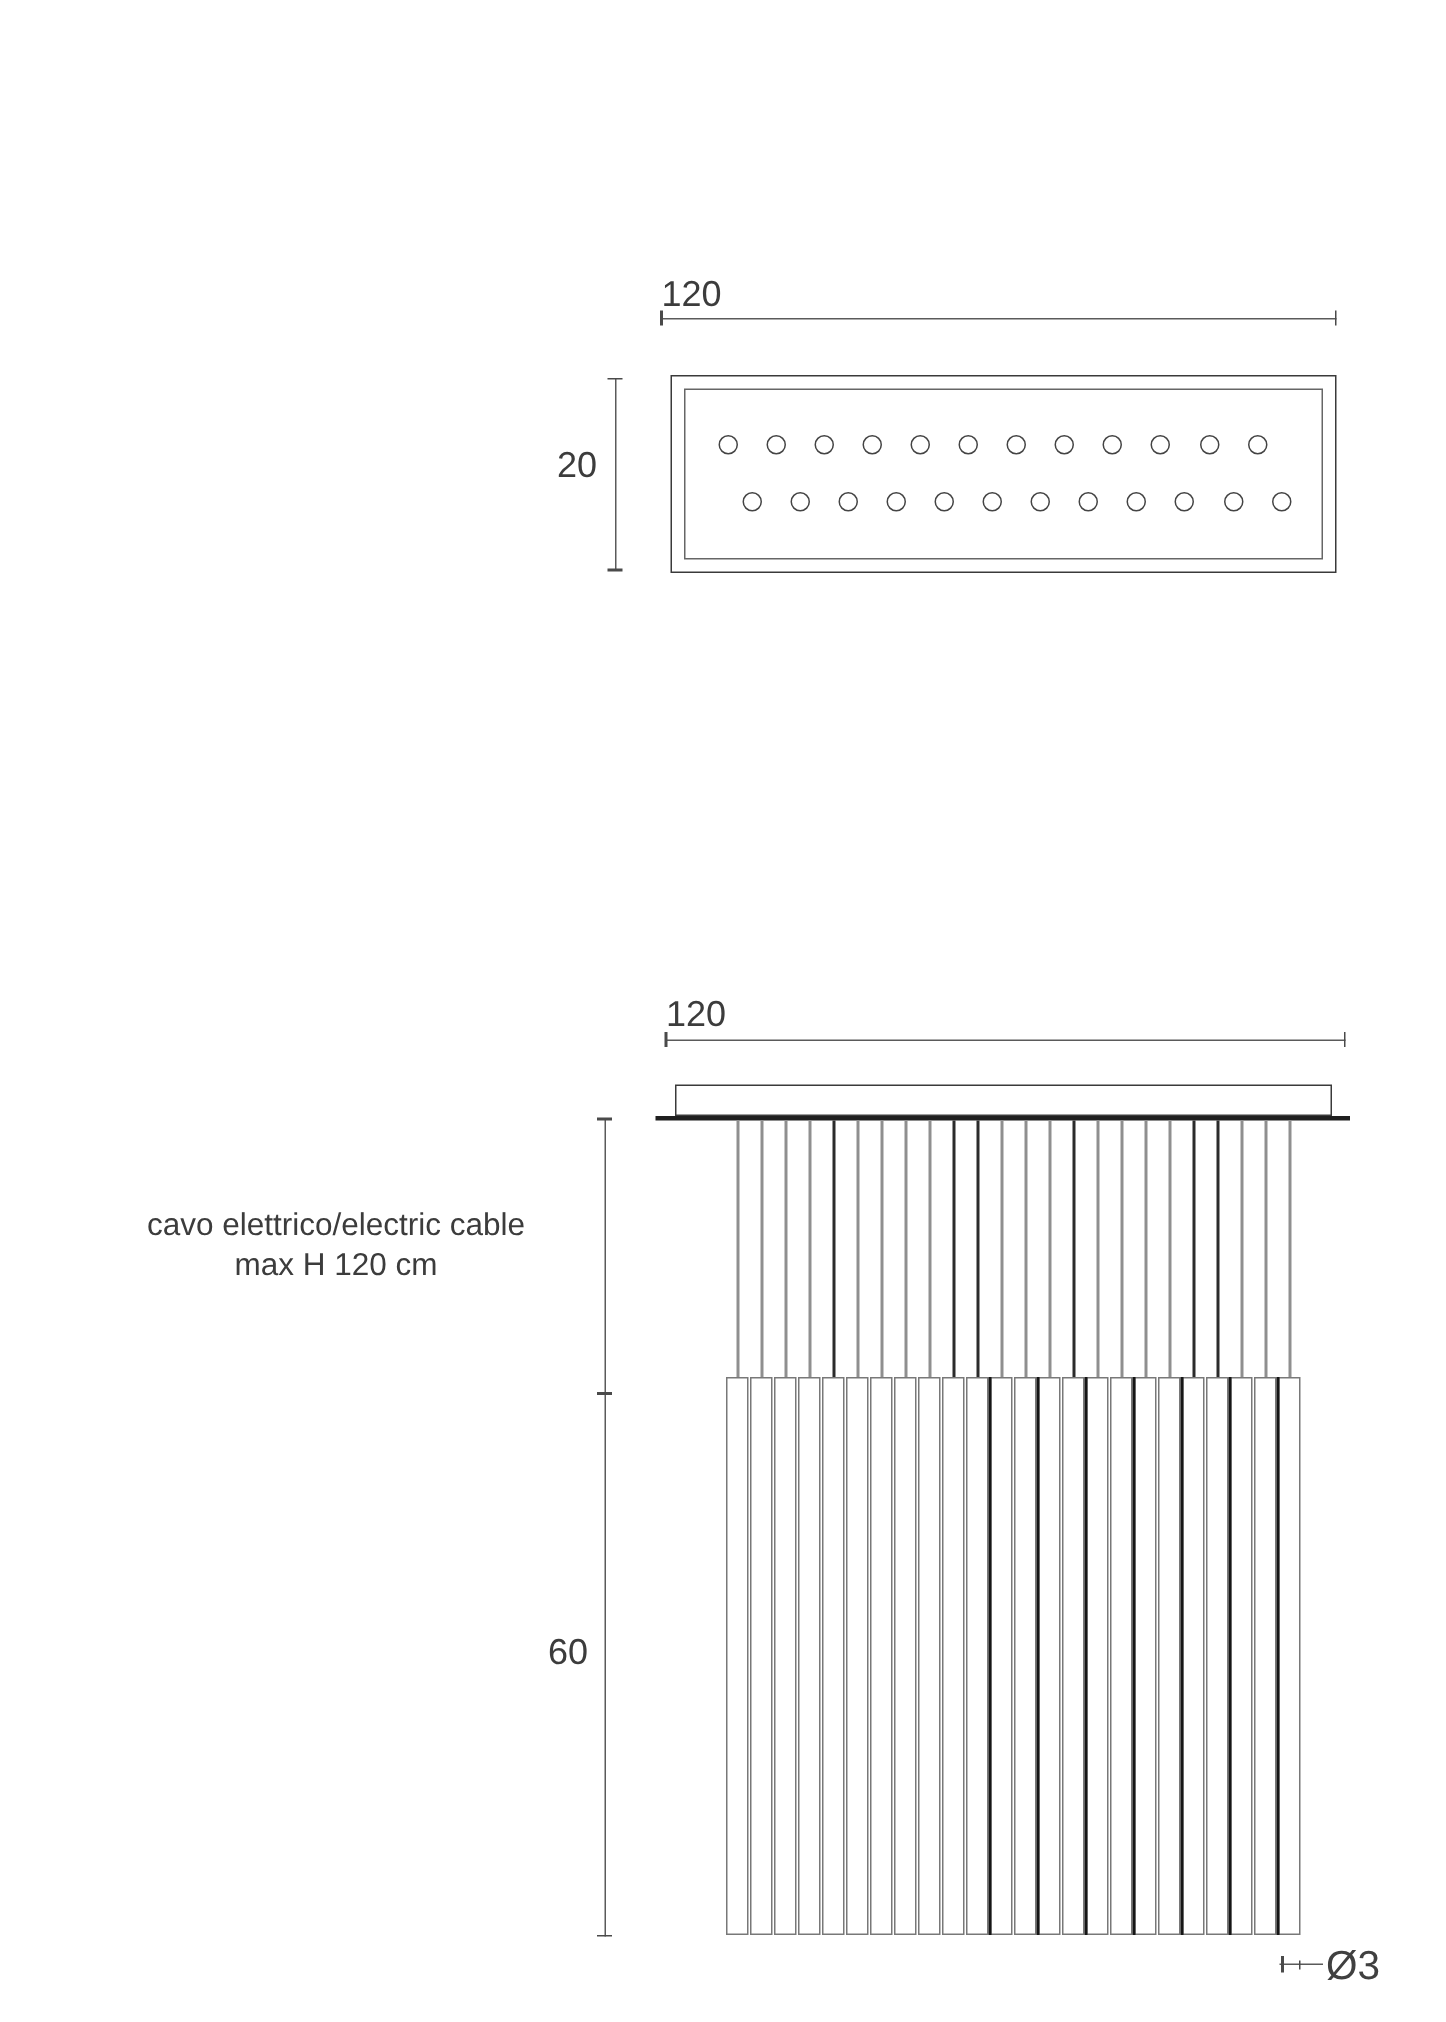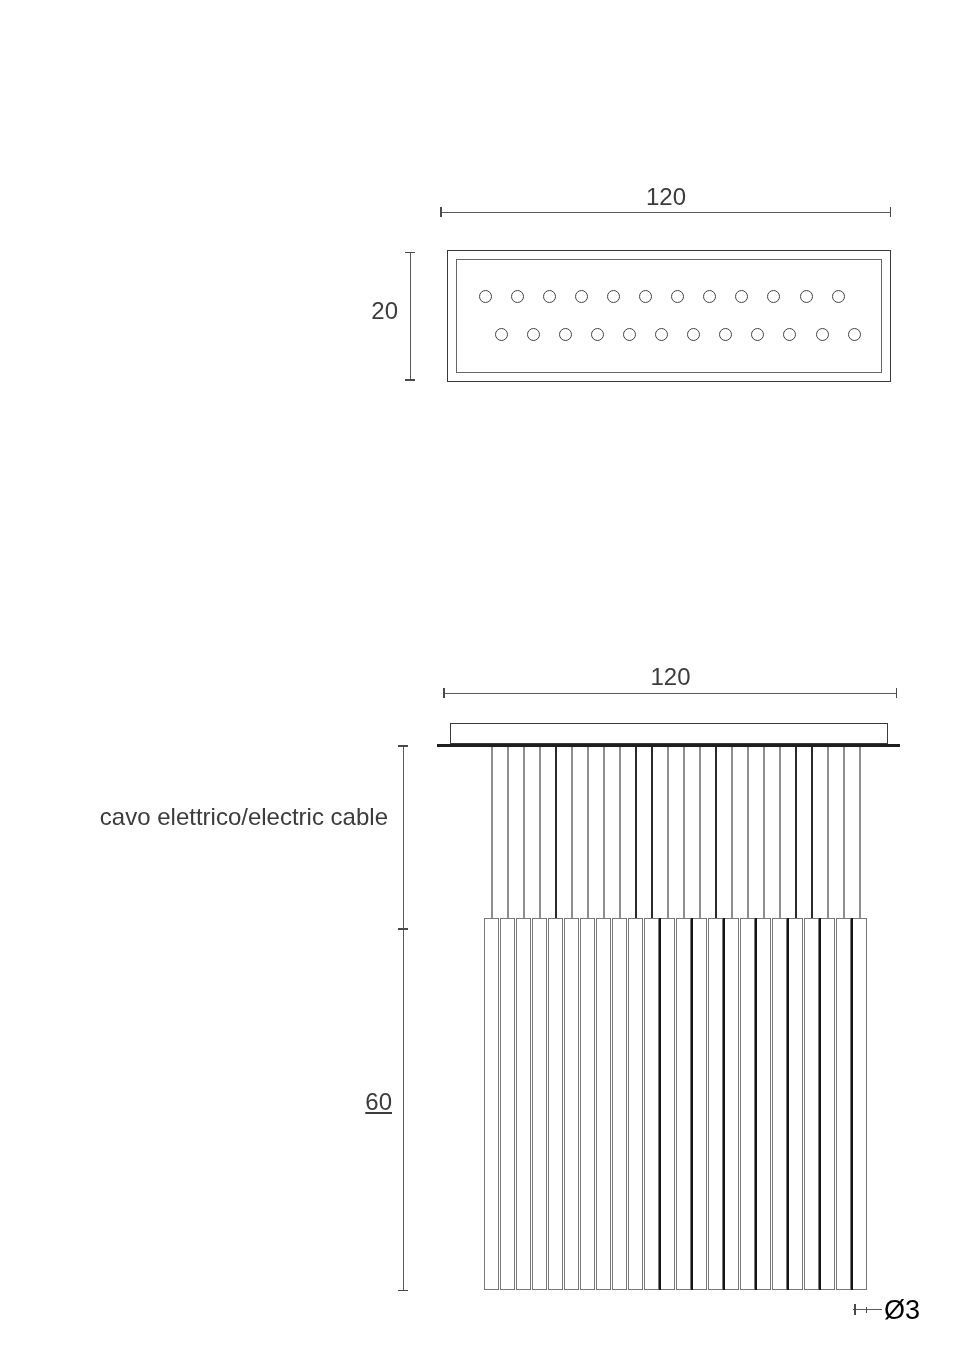--- a/index.html
+++ b/index.html
@@ -23,25 +23,25 @@
     background:#ffffff;box-sizing:border-box;
   }
   .canopy{border:1.5px solid #3a3a3a;background:#ffffff;box-sizing:border-box;}
   .plate{background:#1f1f1f;}
   .cable{position:absolute;width:1.6px;}
   .tube{
     position:absolute;border:1.5px solid #787878;background:#ffffff;box-sizing:border-box;
   }
   .divider{position:absolute;width:2px;background:#161616;}
   .note{
-    font-size:24px;line-height:27px;color:#3c3c3c;text-align:right;
+    font-size:21px;line-height:27px;color:#3c3c3c;text-align:center;
   }
   .right-align{text-align:right;}
-  .center{text-align:center;}
-  .dia-label{font-size:27px;color:#000000;}
+  .center{}
+  .dia-label{font-size:27px;color:#404040;}
 </style>
 </head>
 <body>
 
 <div id="page">
 
 
   <div class="abs dim-label center" style="left:441px;top:183px;width:450px;">120</div>
   <div class="abs dim-line-h" style="left:441px;top:212px;width:450px;"></div>
   <div class="abs tick-v" style="left:440px;top:207px;"></div>
@@ -152,22 +152,23 @@
       <div class="divider" style="left: 851px; top: 918px; height: 372px;"></div>
     </div>
 
   <div class="abs dim-line-v" style="left:402.5px;top:746px;height:545px;"></div>
   <div class="abs tick-h" style="left:398px;top:745px;"></div>
   <div class="abs tick-h" style="left:398px;top:928px;"></div>
   <div class="abs tick-h" style="left:398px;top:1289.5px;"></div>
 
   <div class="abs note" style="left:60px;top:803px;width:328px;">
     <div>cavo elettrico/electric cable</div>
+    <div>max H 120 cm</div>
   </div>
 
-  <div class="abs dim-label right-align" style="left:330px;top:1088px;width:62px;text-decoration:underline;">60</div>
+  <div class="abs dim-label right-align" style="left:330px;top:1088px;width:62px;">60</div>
 
   <div class="abs dim-line-h" style="left:853px;top:1309px;width:29px;"></div>
   <div class="abs" style="left:854px;top:1304px;width:1.5px;height:11px;background:#4a4a4a;"></div>
   <div class="abs" style="left:865.5px;top:1306.5px;width:1.5px;height:6px;background:#4a4a4a;"></div>
   <div class="abs dia-label" style="left:884px;top:1295px;">Ø3</div>
 
 </div>
 
 </body></html>

